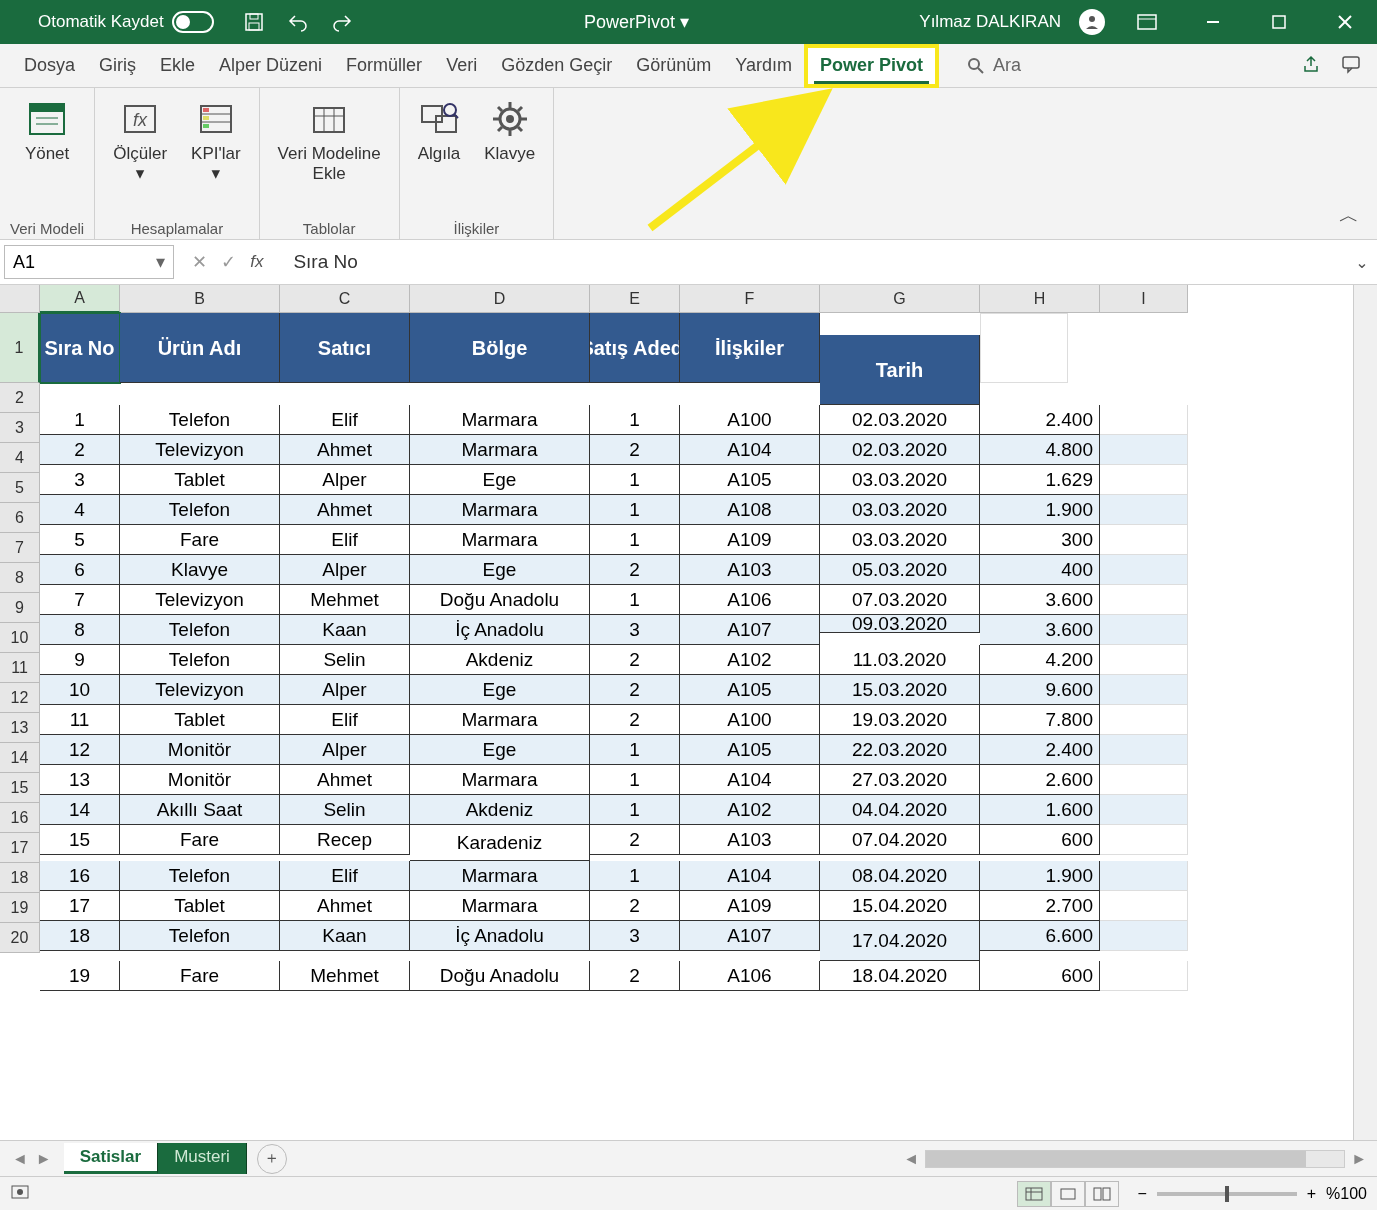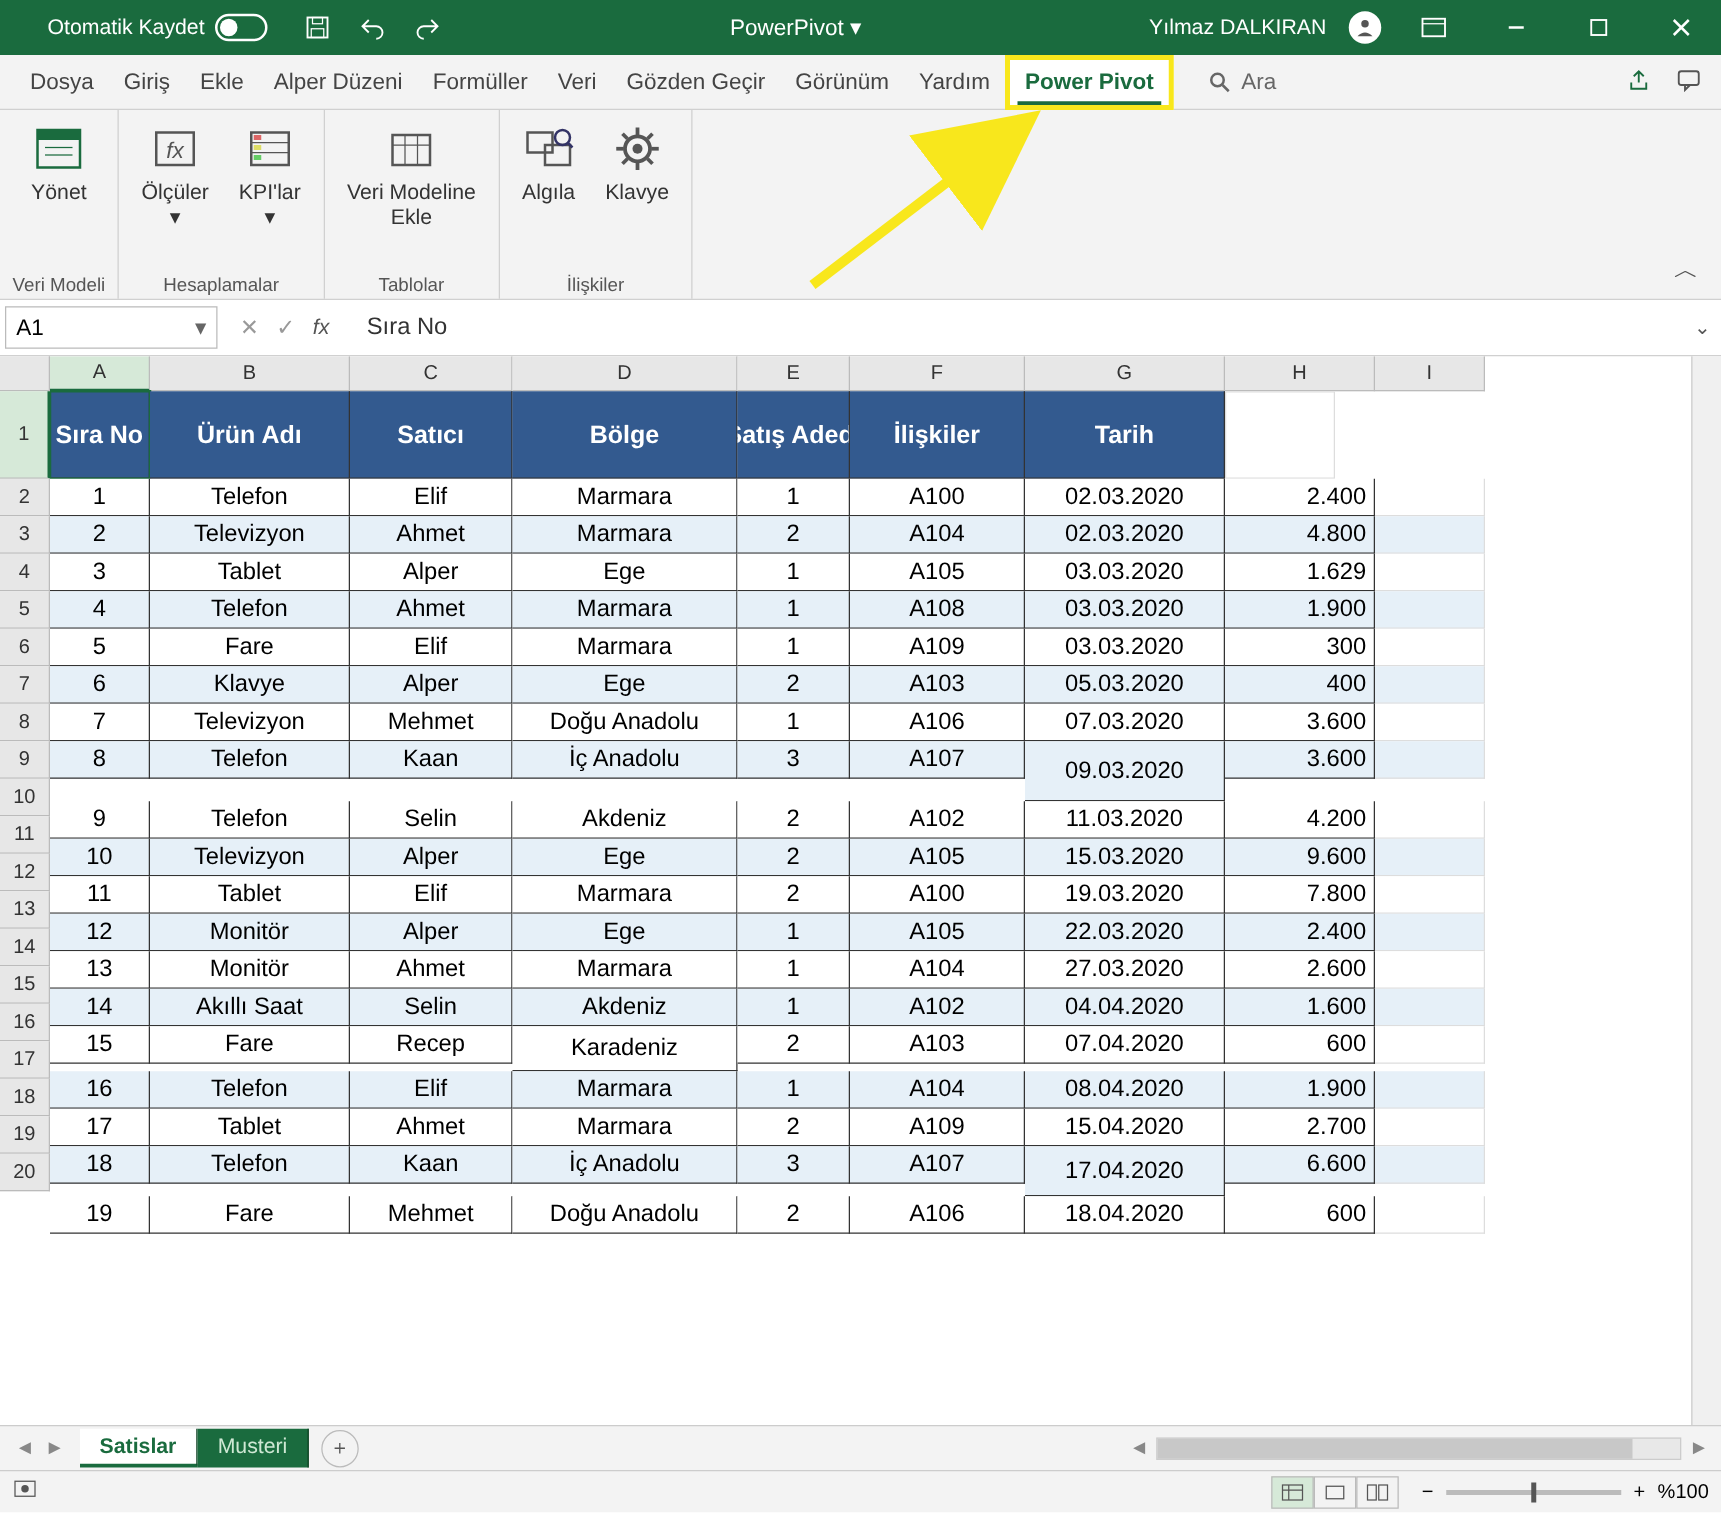--- a/index.html
+++ b/index.html
@@ -331,21 +331,21 @@
         <div class="col-h cI">I</div>
       </div>
     <div class="cells" id="cells">
         <div class="cell-row">
           <div class="cell hdr-cell cA sel-cell" style="height: 70px;">Sıra No</div>
           <div class="cell hdr-cell cB" style="height: 70px;">Ürün Adı</div>
           <div class="cell hdr-cell cC" style="height: 70px;">Satıcı</div>
           <div class="cell hdr-cell cD" style="height: 70px;">Bölge</div>
           <div class="cell hdr-cell cE" style="height: 70px;">Satış Adedi</div>
           <div class="cell hdr-cell cF" style="height: 70px;">İlişkiler</div>
-          <div class="cell hdr-cell cG" style="height: 70px;">Tarih</div>
+          <div class="cell hdr-cell cG" style="height: 70px; margin-top: 22px;">Tarih</div>
           <div class="cell hdr-cell cI" style="height: 70px; background: rgb(255, 255, 255); border: 1px solid rgb(221, 221, 221);"></div>
         </div>
         <div class="cell-row">
           <div class="cell data-cell cA" style="height: 30px;">1</div>
           <div class="cell data-cell cB" style="height: 30px;">Telefon</div>
           <div class="cell data-cell cC" style="height: 30px;">Elif</div>
           <div class="cell data-cell cD" style="height: 30px;">Marmara</div>
           <div class="cell data-cell cE" style="height: 30px;">1</div>
           <div class="cell data-cell cF" style="height: 30px;">A100</div>
           <div class="cell data-cell cG" style="height: 30px;">02.03.2020</div>
@@ -418,21 +418,21 @@
           <div class="cell data-cell cH right" style="height: 30px;">3.600</div>
           <div class="cell data-cell cI" style="height: 30px; border-color: rgb(221, 221, 221);"></div>
         </div>
         <div class="cell-row">
           <div class="cell data-cell cA alt" style="height: 30px;">8</div>
           <div class="cell data-cell cB alt" style="height: 30px;">Telefon</div>
           <div class="cell data-cell cC alt" style="height: 30px;">Kaan</div>
           <div class="cell data-cell cD alt" style="height: 30px;">İç Anadolu</div>
           <div class="cell data-cell cE alt" style="height: 30px;">3</div>
           <div class="cell data-cell cF alt" style="height: 30px;">A107</div>
-          <div class="cell data-cell cG alt" style="height: 48px;">09.03.2020</div>
+          <div class="cell data-cell cG alt" style="height: 18px;">09.03.2020</div>
           <div class="cell data-cell cH alt right" style="height: 30px;">3.600</div>
           <div class="cell data-cell cI alt" style="height: 30px; border-color: rgb(221, 221, 221);"></div>
         </div>
         <div class="cell-row">
           <div class="cell data-cell cA" style="height: 30px;">9</div>
           <div class="cell data-cell cB" style="height: 30px;">Telefon</div>
           <div class="cell data-cell cC" style="height: 30px;">Selin</div>
           <div class="cell data-cell cD" style="height: 30px;">Akdeniz</div>
           <div class="cell data-cell cE" style="height: 30px;">2</div>
           <div class="cell data-cell cF" style="height: 30px;">A102</div>

